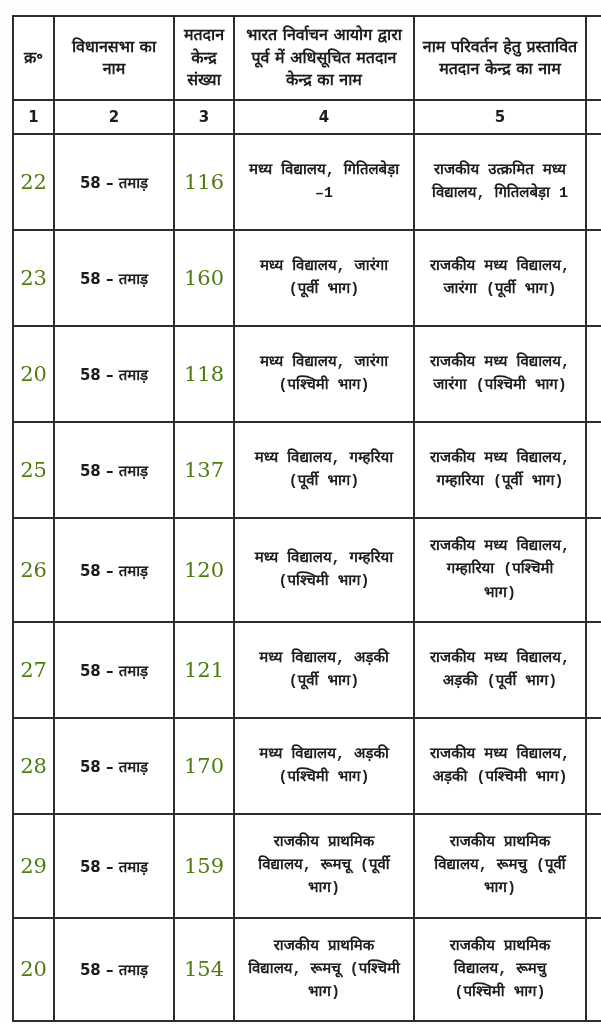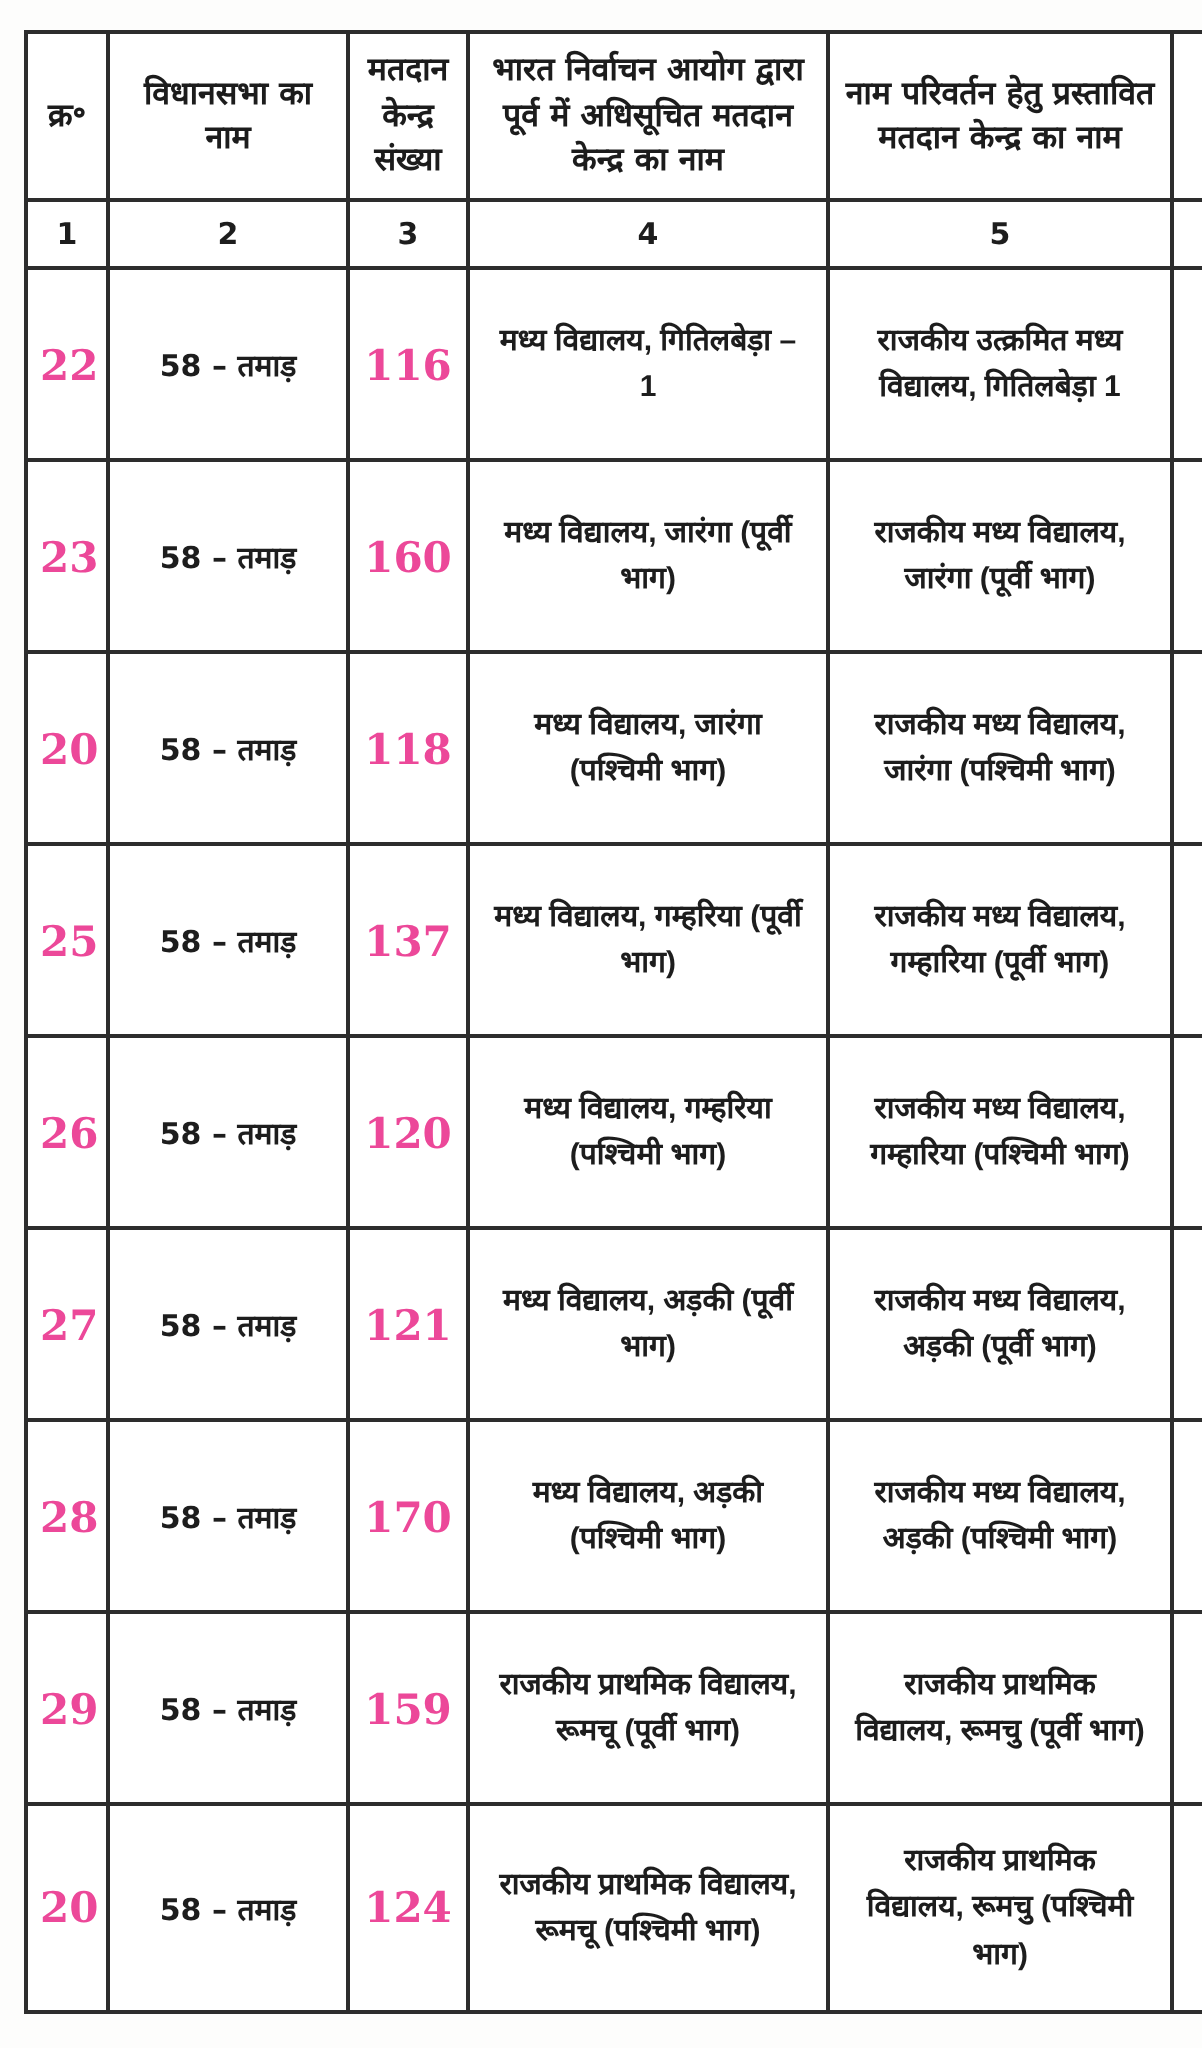--- a/index.html
+++ b/index.html
@@ -43,31 +43,31 @@
     color: #1c1c1c;
   }
   td.col-number {
     font-family: "DejaVu Sans", sans-serif;
     font-size: 15px;
     font-weight: bold;
   }
   td.cell-serial, td.cell-station {
     font-family: "DejaVu Serif", "Liberation Serif", serif;
     font-size: 21px;
-    font-weight: bold;
-    color: #ec4899;
+    font-weight: normal;
+    color: #4d7c0f;
   }
   td.cell-assembly {
     font-family: "DejaVu Sans", sans-serif;
     font-size: 15px;
     font-weight: 600;
     white-space: nowrap;
   }
   td.cell-name {
-    font-family: Liberation Sans, sans-serif;
+    font-family: Liberation Mono, monospace;
     font-size: 15px;
     font-weight: 600;
     line-height: 1.55;
     padding: 16px 12px;
   }
   td.cell-cut, th.cell-cut {
     background: #ffffff;
   }
 </style>
 </head>
@@ -161,19 +161,19 @@
       <td class="cell-serial">29</td>
       <td class="cell-assembly">58 – तमाड़</td>
       <td class="cell-station">159</td>
       <td class="cell-name">राजकीय प्राथमिक विद्यालय, रूमचू (पूर्वी भाग)</td>
       <td class="cell-name">राजकीय प्राथमिक विद्यालय, रूमचु (पूर्वी भाग)</td>
       <td class="cell-cut"></td>
     </tr>
     <tr class="data-row">
       <td class="cell-serial">20</td>
       <td class="cell-assembly">58 – तमाड़</td>
-      <td class="cell-station">124</td>
+      <td class="cell-station">154</td>
       <td class="cell-name">राजकीय प्राथमिक विद्यालय, रूमचू (पश्चिमी भाग)</td>
       <td class="cell-name">राजकीय प्राथमिक विद्यालय, रूमचु (पश्चिमी भाग)</td>
       <td class="cell-cut"></td>
     </tr>
   </tbody>
 </table>
 
 </body></html>

